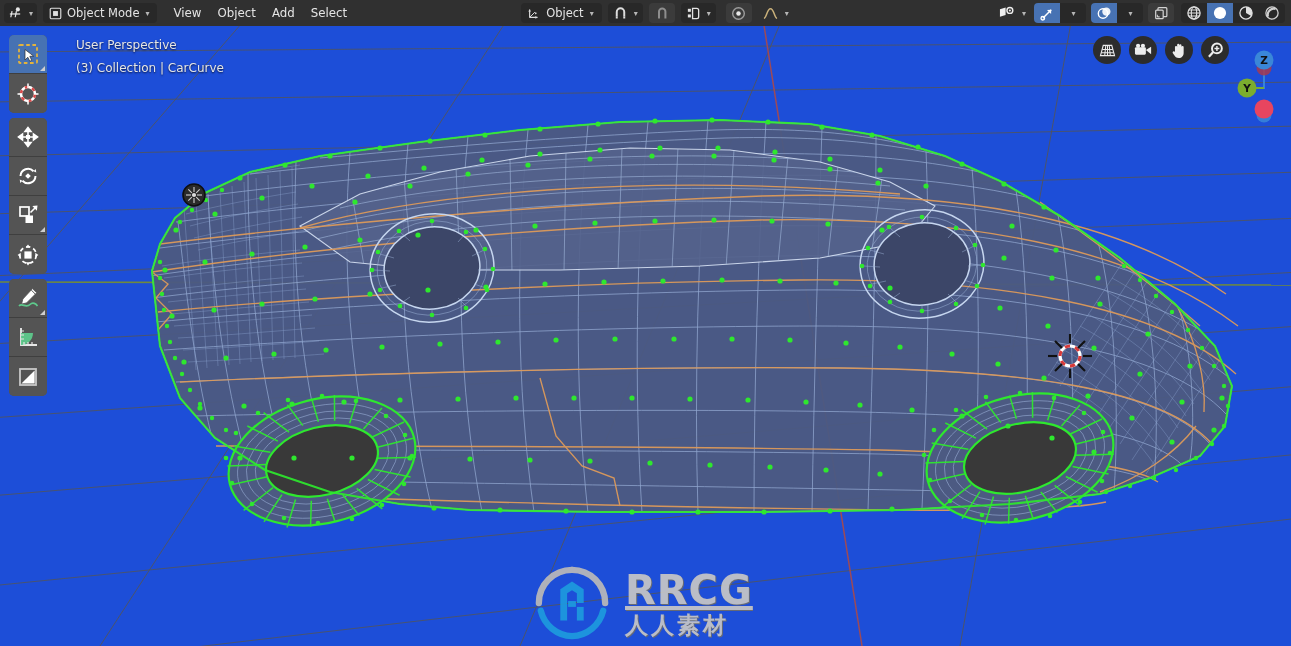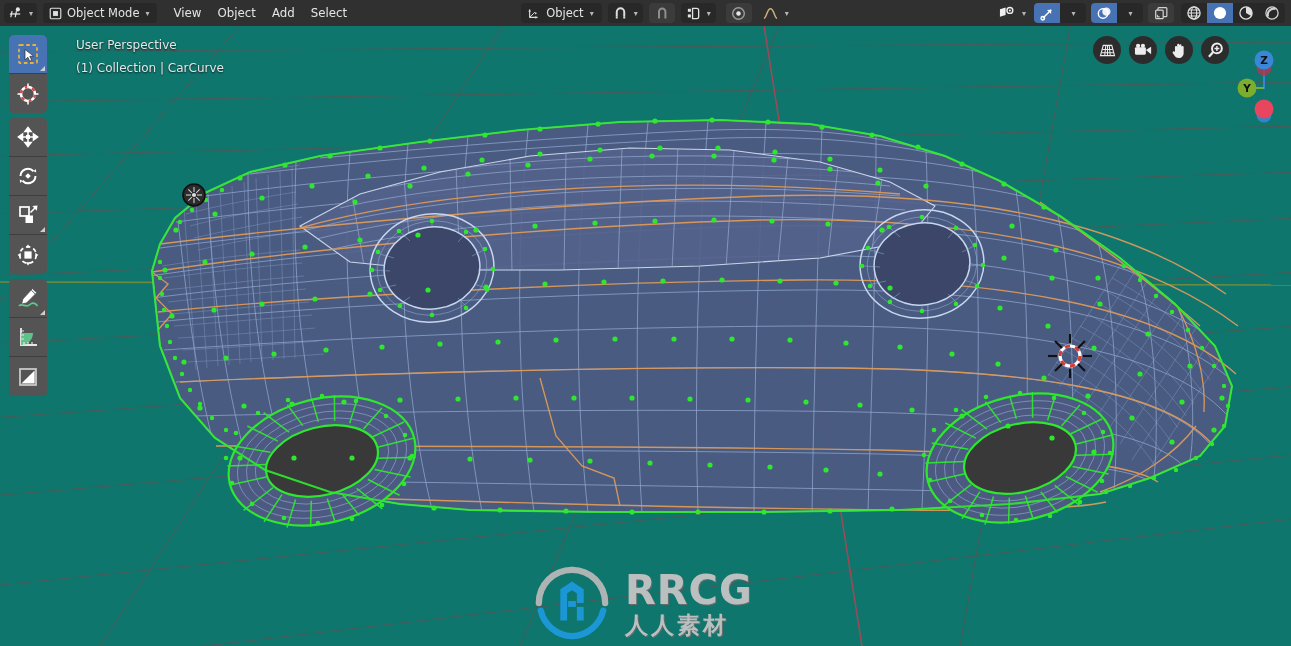--- a/index.html
+++ b/index.html
@@ -35,21 +35,21 @@
   .chev { font-size: 8px; color: #b6b6b6; margin-left: 1px; }
   .seg { display: flex; background: #282828; border-radius: 4px; overflow: hidden; }
   .seg > div {
     width: 26px; height: 20px; display: flex; align-items: center; justify-content: center;
   }
   .seg > div.on { background: #4772b3; }
 
   
   #viewport {
     position: absolute; left: 0; top: 26px; width: 1291px; height: 620px;
-    background: #0f766e;
+    background: #1d4ed8;
     overflow: hidden;
   }
   #gridsvg { position: absolute; left: 0; top: 0; }
   #modelsvg { position: absolute; left: 0; top: 0; }
 
   
   #vp-info {
     position: absolute; left: 76px; top: 8px; z-index: 20;
     color: #e6e6e6; font-size: 12px; line-height: 23px;
     text-shadow: 0 1px 2px rgba(0,0,0,.75);
@@ -96,20 +96,21 @@
   #wm {
     position: absolute; left: 533px; top: 538px; z-index: 25;
     display: flex; align-items: center; gap: 14px;
     pointer-events: none; opacity: .93;
   }
   #wm-text { display: flex; flex-direction: column; line-height: 1; }
   .wm-rrcg {
     font-size: 40px; font-weight: bold; letter-spacing: 1px;
     color: #c6c6c6; font-family: "DejaVu Sans", sans-serif;
     text-shadow: 1px 1px 0 #6d6d6d;
+    text-decoration: underline;
   }
   .wm-cn {
     font-size: 23px; font-weight: bold; letter-spacing: 3px;
     color: #c6c6c6; margin-top: 4px;
     text-shadow: 1px 1px 0 #6d6d6d;
   }
 </style>
 </head>
 <body>
 
@@ -887,21 +888,21 @@
           <path d="M-15 -15 L-8 -8"></path>
             <path d="M15 15 L8 8"></path>
           <path d="M-15 15 L-8 8"></path>
             <path d="M15 -15 L8 -8"></path>
         </g>
       </g>
     </svg>
 
     <div id="vp-info">
       <div>User Perspective</div>
-      <div>(1) Collection | CarCurve</div>
+      <div>(3) Collection | CarCurve</div>
     </div>
 
     <div id="tools">
 
       <div class="tool-grp">
         <div class="tool on corner">
           <svg width="24" height="24" viewBox="0 0 24 24">
             <rect x="3" y="3" width="18" height="18" rx="1" fill="none" stroke="#e3b33c" stroke-width="1.8" stroke-dasharray="3.6 2.6"></rect>
             <path d="M9 7.5 L9 18 L11.8 15.2 L13.8 19.3 L15.7 18.3 L13.8 14.3 L17.6 14.1 z" fill="#ffffff" stroke="#2c2c2c" stroke-width="0.7"></path>
           </svg>

